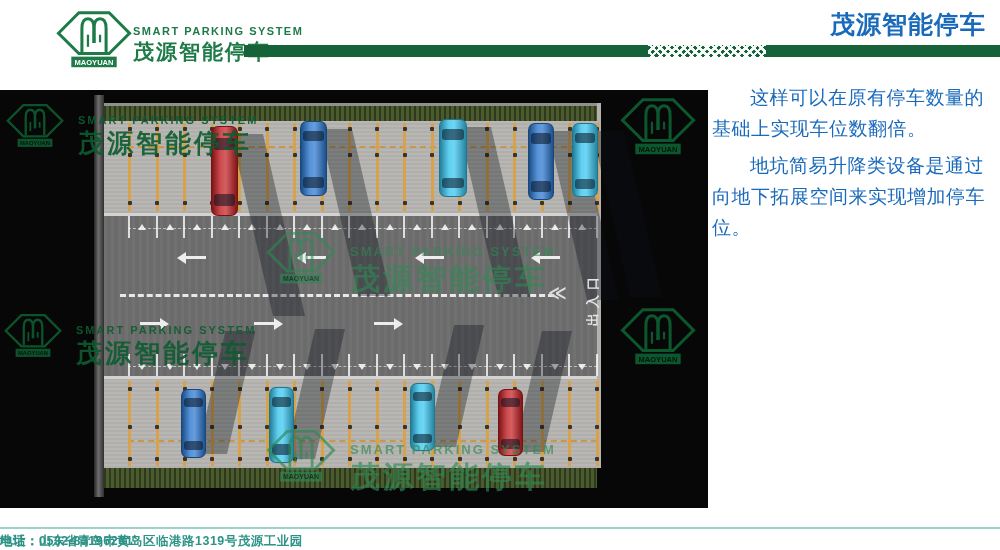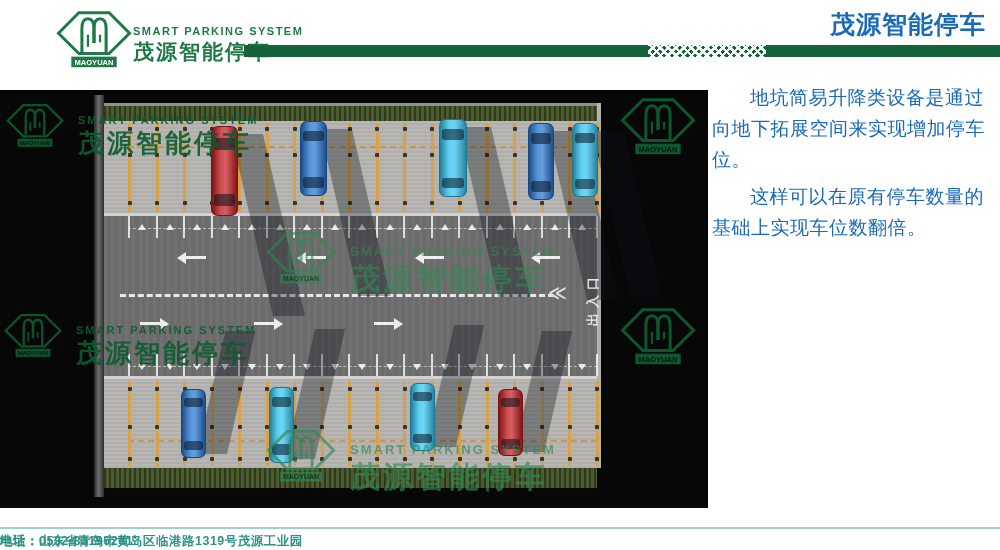--- a/index.html
+++ b/index.html
@@ -473,22 +473,22 @@
               <path d="M42,34 L42,50" stroke-width="3"></path>
               <path d="M58,34 L58,44" stroke-width="3"></path>
             </g>
             <rect x="20" y="63" width="60" height="14" fill="currentColor"></rect>
             <text x="50" y="74" font-size="10" text-anchor="middle" fill="rgba(0,0,0,0.75)" font-weight="bold">MAOYUAN</text>
           </svg></div>
       </div>
   </div>
 
   <div class="desc">
+    <p>这样可以在原有停车数量的基础上实现车位数翻倍。</p>
     <p>地坑简易升降类设备是通过向地下拓展空间来实现增加停车位。</p>
-    <p>这样可以在原有停车数量的基础上实现车位数翻倍。</p>
   </div>
 
   <div class="foot-line"></div>
   <div class="footer-item">
     <span>地址：</span><span>山东省青岛市黄岛区临港路1319号茂源工业园</span>
   </div>
   <div class="footer-item">
     <span>电话：</span><span>0532-83196261</span>
   </div>
 

